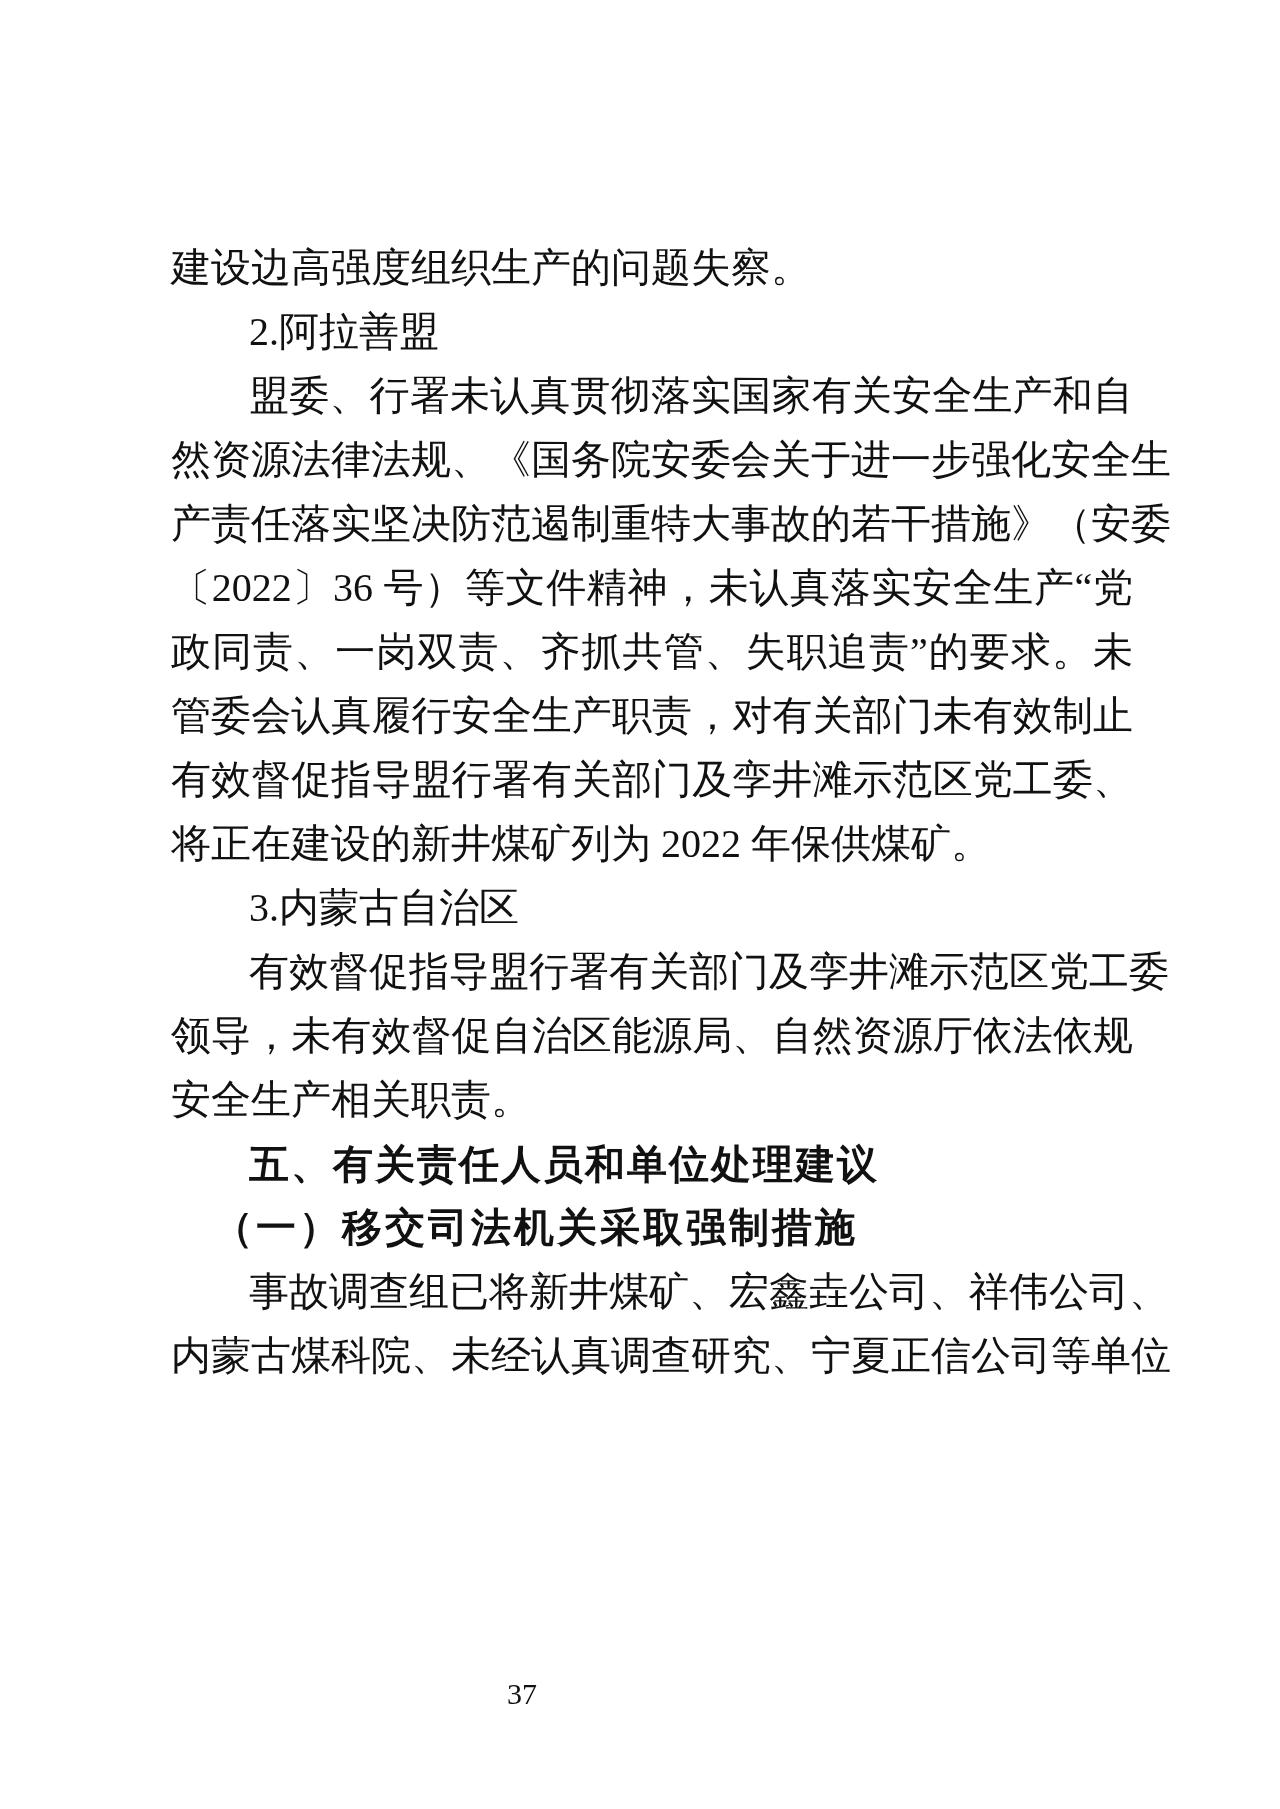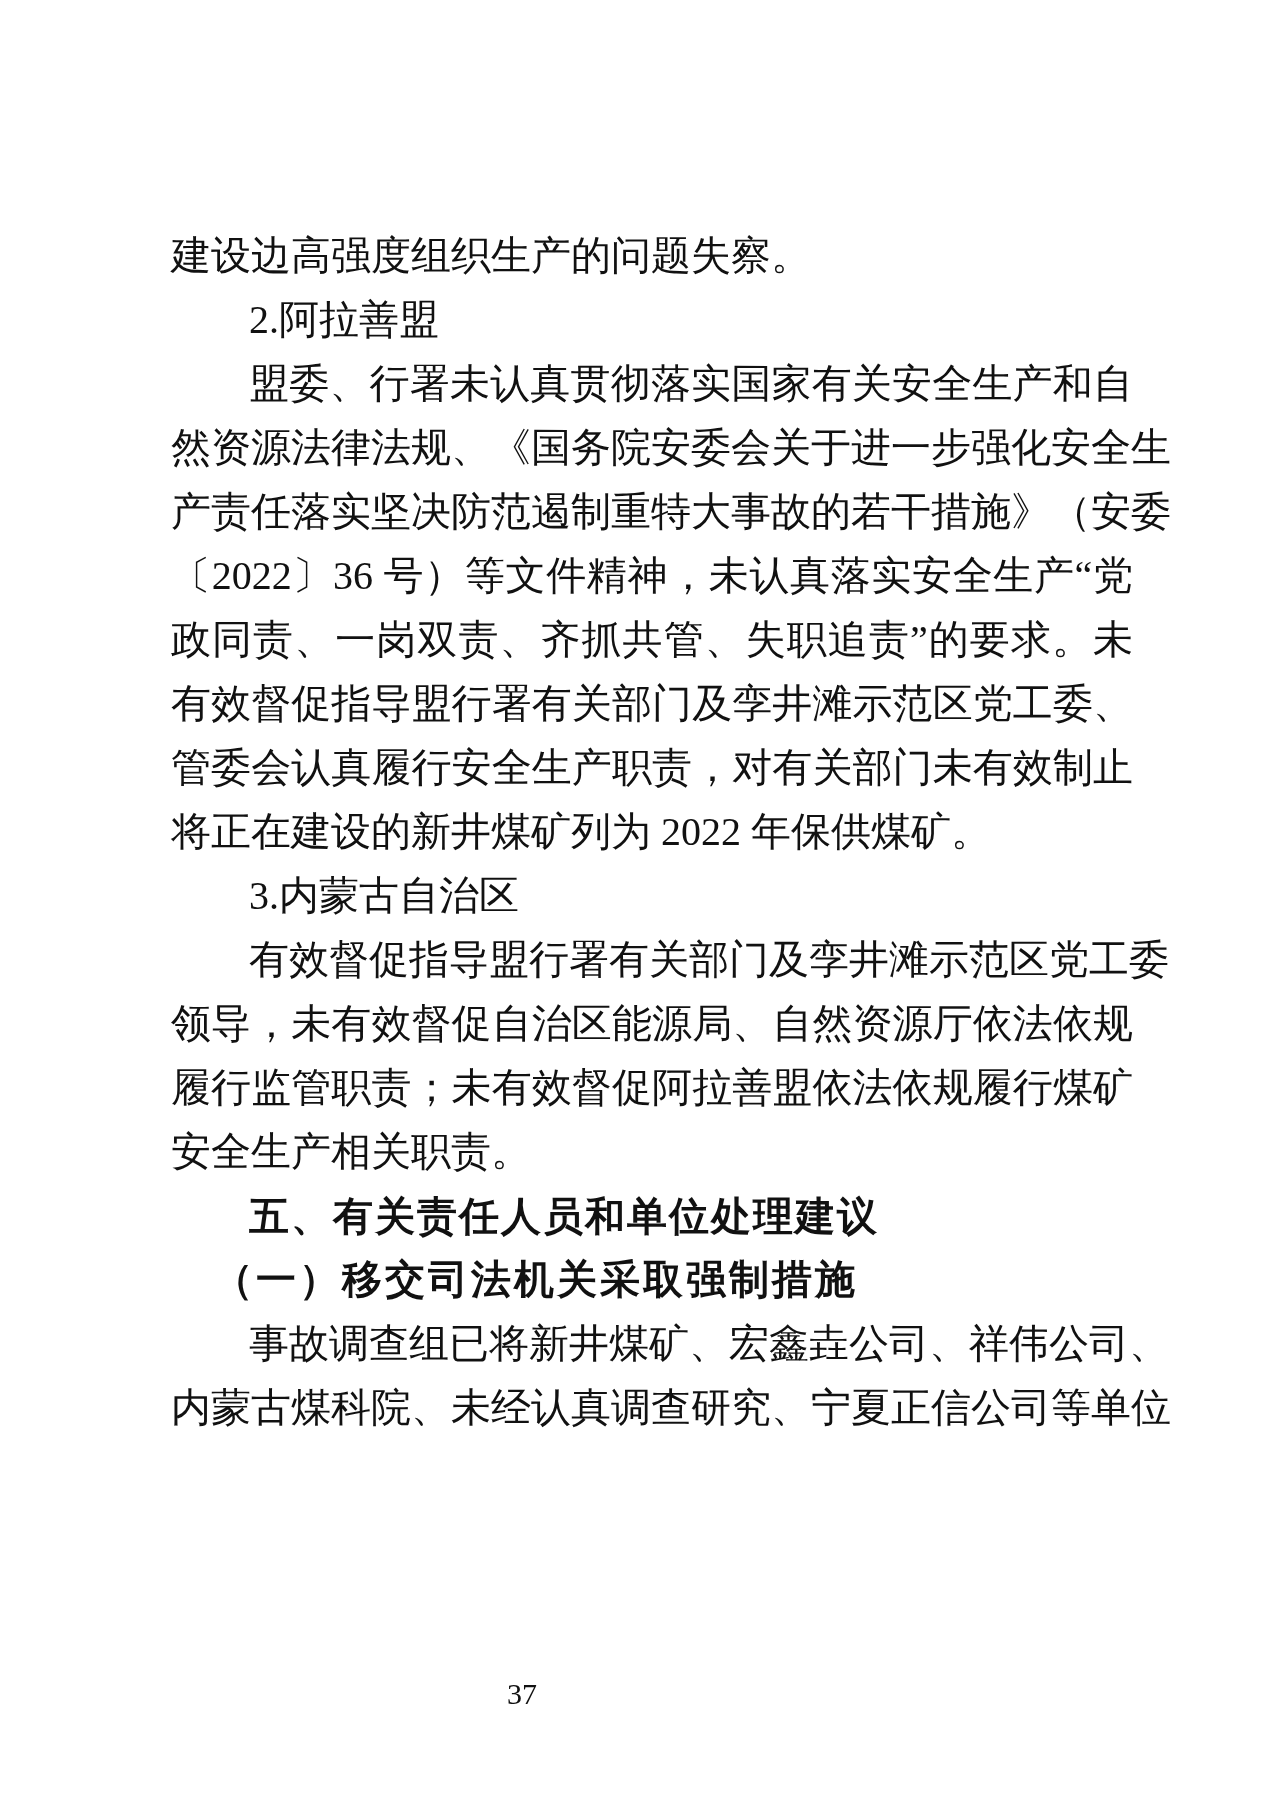--- a/index.html
+++ b/index.html
@@ -12,21 +12,21 @@
     width: 1280px;
     height: 1809px;
     background: #ffffff;
     overflow: hidden;
     font-family: "Liberation Serif", "DejaVu Serif", serif;
     color: #111111;
   }
   .text-block {
     position: absolute;
     left: 171px;
-    top: 224px;
+    top: 236px;
     width: 962px;
   }
   .line {
     height: 64px;
     line-height: 64px;
     font-size: 40px;
     white-space: nowrap;
     text-align: left;
     overflow: visible;
   }
@@ -68,27 +68,26 @@
 
 <div class="page">
   <div class="text-block" id="lines-container">
       <div class="line body">建设边高强度组织生产的问题失察。</div>
       <div class="line body indent">2.阿拉善盟</div>
       <div class="line body indent justify">盟委、行署未认真贯彻落实国家有关安全生产和自</div>
       <div class="line body justify">然资源法律法规、《国务院安委会关于进一步强化安全生</div>
       <div class="line body justify">产责任落实坚决防范遏制重特大事故的若干措施》（安委</div>
       <div class="line body justify">〔2022〕36 号）等文件精神，未认真落实安全生产“党</div>
       <div class="line body justify">政同责、一岗双责、齐抓共管、失职追责”的要求。未</div>
+      <div class="line body justify">管委会认真履行安全生产职责，对有关部门未有效制止</div>
       <div class="line body justify">有效督促指导盟行署有关部门及孪井滩示范区党工委、</div>
-      <div class="line body justify">管委会认真履行安全生产职责，对有关部门未有效制止</div>
       <div class="line body">将正在建设的新井煤矿列为 2022 年保供煤矿。</div>
       <div class="line body indent">3.内蒙古自治区</div>
       <div class="line body indent justify">有效督促指导盟行署有关部门及孪井滩示范区党工委</div>
       <div class="line body justify">领导，未有效督促自治区能源局、自然资源厅依法依规</div>
-      <div class="line body justify">履行监管职责；未有效督促阿拉善盟依法依规履行煤矿</div>
       <div class="line body">安全生产相关职责。</div>
       <div class="line heading-bold indent">五、有关责任人员和单位处理建议</div>
       <div class="line heading-kai indent-small">（一）移交司法机关采取强制措施</div>
       <div class="line body indent justify">事故调查组已将新井煤矿、宏鑫垚公司、祥伟公司、</div>
       <div class="line body justify">内蒙古煤科院、未经认真调查研究、宁夏正信公司等单位</div>
     </div>
   <div class="page-number">37</div>
 </div>
 
 </body></html>

